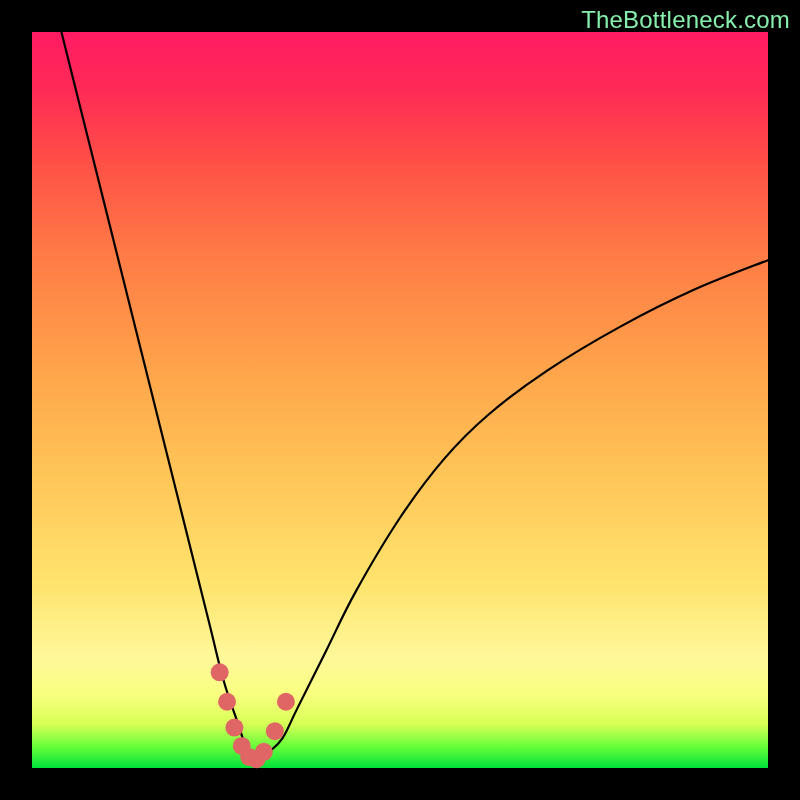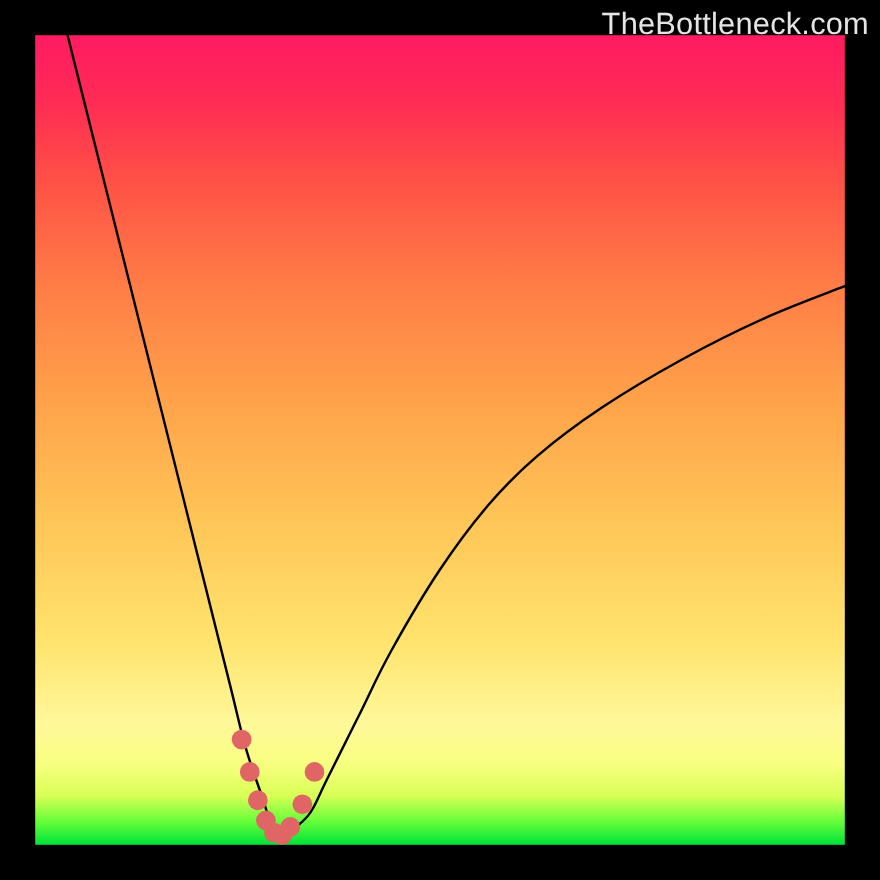--- a/index.html
+++ b/index.html
@@ -38,22 +38,22 @@
       #ff7a46 70%,
       #ff5146 82%,
       #ff2b55 92%,
       #ff1b63 100%
     );
   }
   .watermark {
     position: absolute;
     top: 6px;
     right: 10px;
-    color: #e5e5e5;
-    font-size: 28px;
+    color: #86efac;
+    font-size: 24px;
     font-weight: 500;
     letter-spacing: 0.2px;
     user-select: none;
   }
   svg.curve {
     position: absolute;
     left: 0;
     top: 0;
     width: 736px;
     height: 736px;

